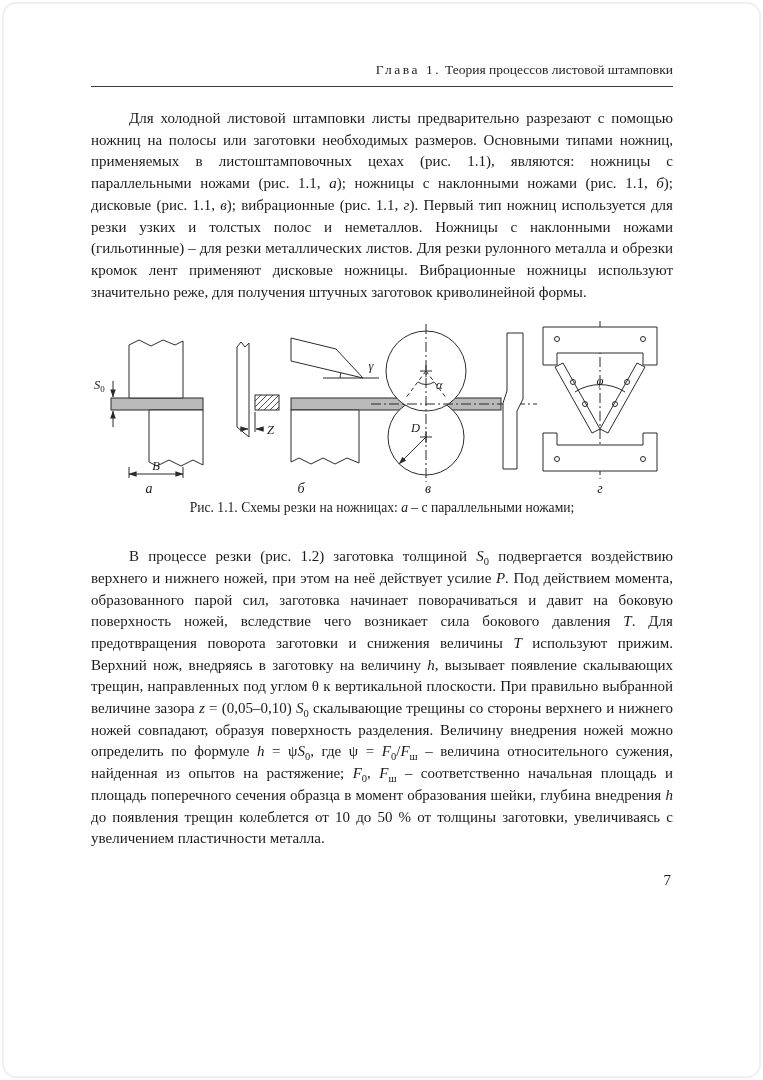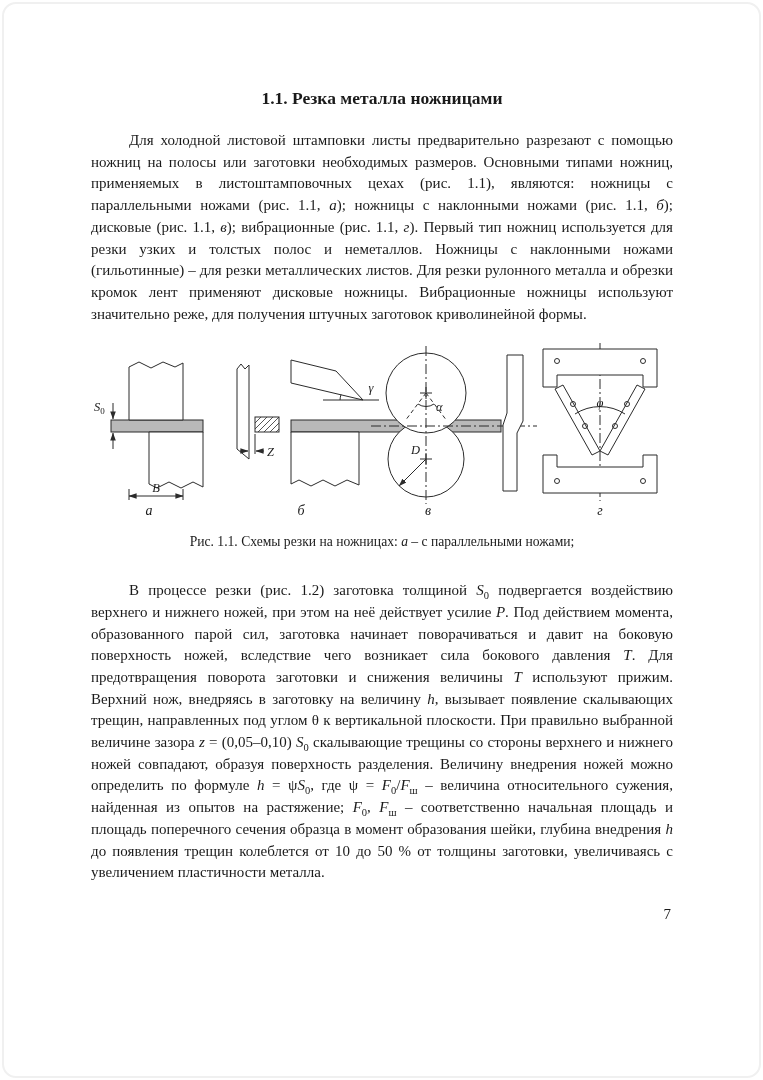--- a/index.html
+++ b/index.html
@@ -11,35 +11,37 @@
   .content { position:absolute; left:91px; top:62px; width:582px; }
   .running-head { font-size:13.5px; text-align:right; padding-bottom:8px;
                   border-bottom:1.2px solid #3c3c3c; color:#222; }
   .chapter { letter-spacing:2.5px; margin-right:4px; }
   .section-title { font-size:17.5px; font-weight:bold; text-align:center; margin-top:26px; }
   p.body { font-size:15px; line-height:21.7px; text-align:justify; text-indent:38px; margin-top:21px; }
   p.body.p2 { margin-top:29px; }
   sub { font-size:70%; line-height:0; vertical-align:baseline; position:relative; top:0.35em; }
   i { font-style:italic; }
   figure { margin-top:16px; }
-  figcaption { font-size:13.6px; line-height:17.8px; text-align:center; margin-top:14px; }
+  figcaption { font-size:13.6px; line-height:17.8px; text-align:center; margin-top:2px; }
   .fig-svg { display:block; }
   .fig-svg text { font-family:"Liberation Serif", serif; font-size:12.5px; fill:#1b1b1b; }
   .fig-svg .flbl { font-size:14px; }
   .page-number { text-align:right; font-size:15px; margin-top:22px; padding-right:2px; }
 </style>
 </head>
 <body>
 
 <div class="page">
   <div class="frame"></div>
   <div class="content">
 
+    <div class="running-head">
+      <span class="chapter">Глава 1.</span><span>Теория процессов листовой штамповки</span>
+    </div>
 
-    <h1 class="section-title">1.1. Резка металла ножницами</h1>
 
     <p class="body">Для холодной листовой штамповки листы предварительно разрезают с помощью ножниц на полосы или заготовки необходимых размеров. Основными типами ножниц, применяемых в листоштамповочных цехах (рис. 1.1), являются: ножницы с параллельными ножами (рис. 1.1, <i>а</i>); ножницы с наклонными ножами (рис. 1.1, <i>б</i>); дисковые (рис. 1.1, <i>в</i>); вибрационные (рис. 1.1, <i>г</i>). Первый тип ножниц используется для резки узких и толстых полос и неметаллов. Ножницы с наклонными ножами (гильотинные) – для резки металлических листов. Для резки рулонного металла и обрезки кромок лент применяют дисковые ножницы. Вибрационные ножницы используют значительно реже, для получения штучных заготовок криволинейной формы.</p>
 
     <figure>
       <svg class="fig-svg" width="581" height="178" viewBox="0 0 581 178" xmlns="http://www.w3.org/2000/svg">
         <defs>
           <pattern id="hatch" width="6" height="6" patternUnits="userSpaceOnUse">
             <path d="M0,6 L6,0" stroke="#2b2b2b" stroke-width="0.8"></path>
           </pattern>
           <marker id="arw" viewBox="0 0 10 10" refX="9.5" refY="5" markerWidth="8" markerHeight="8" orient="auto-start-reverse">

